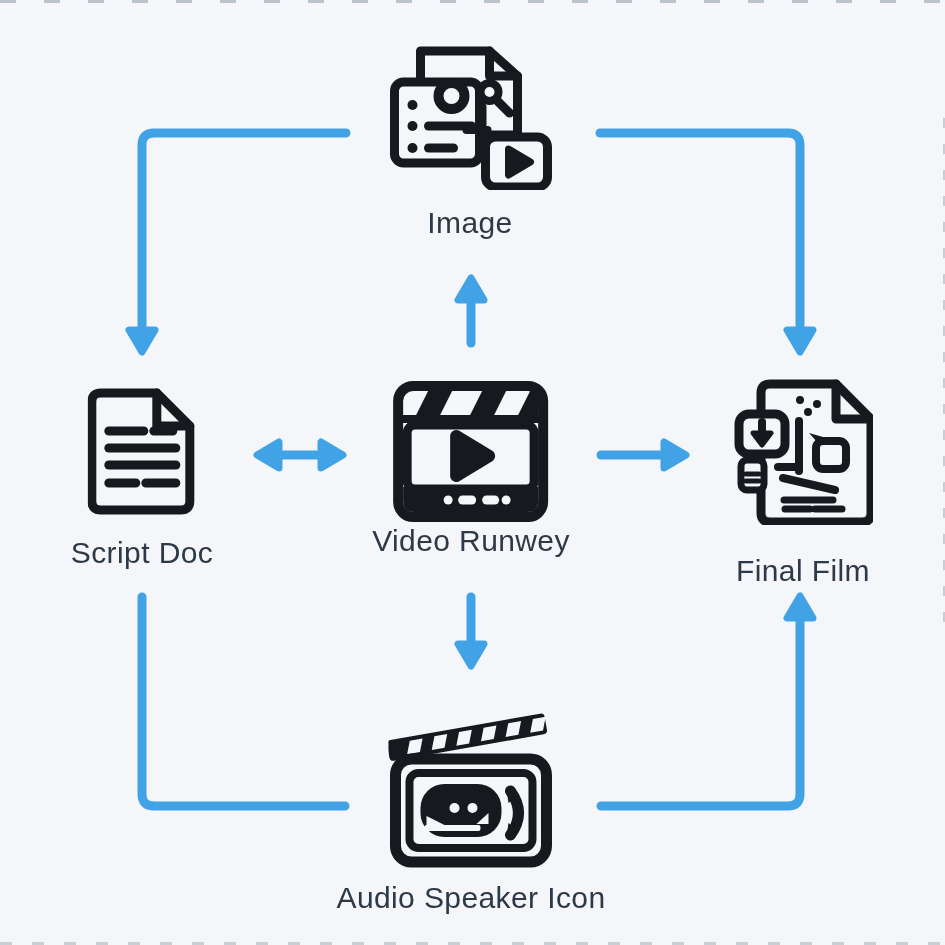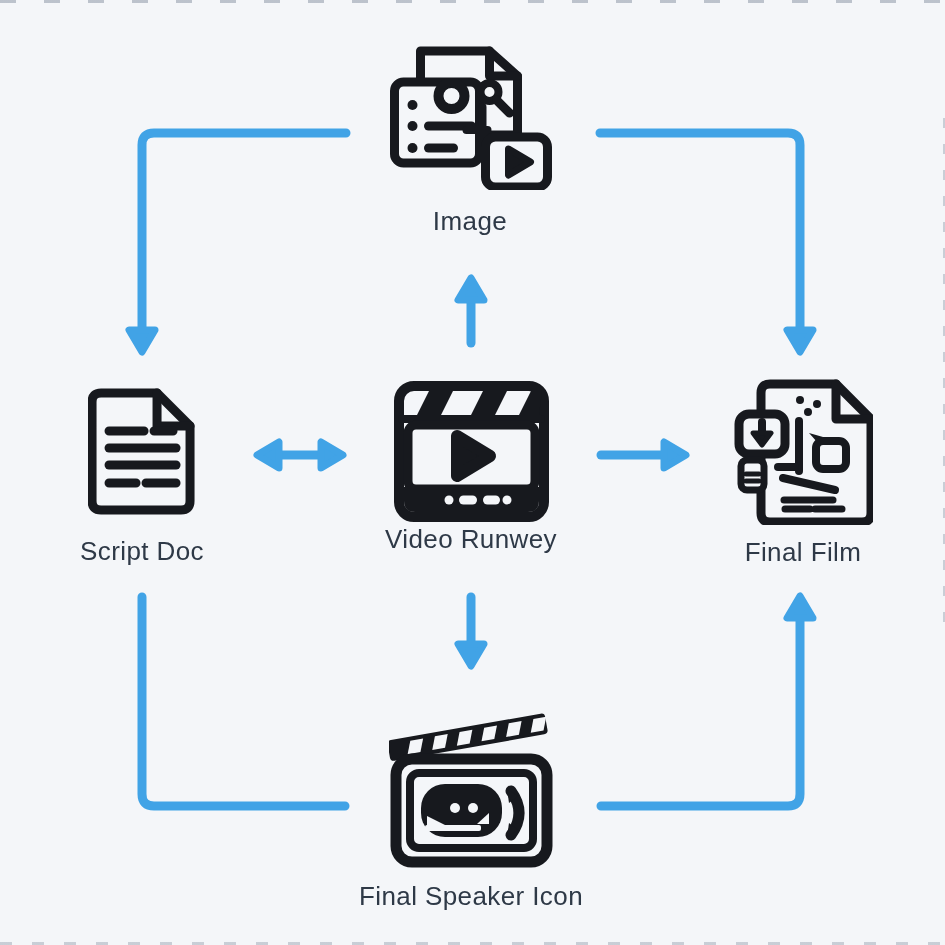--- a/index.html
+++ b/index.html
@@ -5,30 +5,30 @@
   html,body{margin:0;padding:0}
   body{
     width:945px;height:945px;position:relative;overflow:hidden;
     background:var(--background,#f4f6f9);
     font-family:"Liberation Sans",sans-serif;
   }
   .arrows{position:absolute;left:0;top:0;width:945px;height:945px}
   .arrow-line{stroke:var(--arrow,#41a3e6);stroke-width:9;fill:none;stroke-linecap:round}
   .arrow-head{fill:var(--arrow,#41a3e6);stroke:var(--arrow,#41a3e6);stroke-width:7;stroke-linejoin:round}
   .node{position:absolute;display:flex;flex-direction:column;align-items:center;transform:translateX(-50%)}
-  .node-label{font-weight:500;font-size:26px;color:var(--label-color,#2e3947);letter-spacing:.4px;white-space:nowrap}
+  .node-label{font-weight:500;font-size:30px;color:var(--label-color,#2e3947);letter-spacing:.4px;white-space:nowrap}
   .st{stroke:var(--icon-ink,#17191e);fill:none;stroke-linecap:round;stroke-linejoin:round}
   .stf{stroke:var(--icon-ink,#17191e);fill:var(--background,#f4f6f9);stroke-linecap:round;stroke-linejoin:round}
   .fk{fill:var(--icon-ink,#17191e)}
   .fkr{fill:var(--icon-ink,#17191e);stroke:var(--icon-ink,#17191e);stroke-linejoin:round}
   .fb{fill:var(--background,#f4f6f9)}
   #node-image{left:470px;top:45px}   #node-image .node-label{margin-top:16px}
   #node-script{left:142px;top:388px} #node-script .node-label{margin-top:21px}
   #node-video{left:471px;top:381px}  #node-video .node-label{margin-top:2px}
-  #node-final{left:803px;top:375px}  #node-final .node-label{margin-top:12px}
+  #node-final{left:803px;top:375px}  #node-final .node-label{margin-top:29px}
   #node-audio{left:471px;top:703px}  #node-audio .node-label{margin-top:11px}
   .edge-artifact{position:absolute;pointer-events:none}
   .ea-top{top:0;left:0;width:945px;height:3px;
     background:repeating-linear-gradient(90deg,rgba(120,132,150,.45) 0 16px,transparent 16px 44px)}
   .ea-bottom{bottom:0;left:0;width:945px;height:3px;
     background:repeating-linear-gradient(90deg,rgba(120,132,150,.35) 0 12px,transparent 12px 32px)}
   .ea-right{top:118px;right:0;width:2px;height:520px;
     background:repeating-linear-gradient(180deg,rgba(120,132,150,.35) 0 10px,transparent 10px 26px)}
 </style>
 </head>
@@ -158,18 +158,18 @@
     <rect class="fk" x="32" y="81" width="81" height="53" rx="24"></rect>
     <circle class="fb" cx="66" cy="105" r="5"></circle>
     <circle class="fb" cx="84" cy="105" r="5"></circle>
     <path class="fb" d="M38 113 L60 124 H38 Z"></path>
     <rect class="fb" x="36" y="122" width="56" height="6" rx="2"></rect>
     <path class="fb" d="M88 121 L100 110 V121 Z"></path>
     <path class="st" d="M122 88 Q138 110 122 132" stroke-width="11"></path>
     <path class="fk" d="M118 86 l11 7 -9 7 Z"></path>
     <path class="fk" d="M118 134 l11 -7 -9 -7 Z"></path>
   </svg>
-  <div class="node-label">Final Speaker Icon</div>
+  <div class="node-label">Audio Speaker Icon</div>
 </div>
 
 <div class="edge-artifact ea-top"></div>
 <div class="edge-artifact ea-bottom"></div>
 <div class="edge-artifact ea-right"></div>
 
 </body></html>

